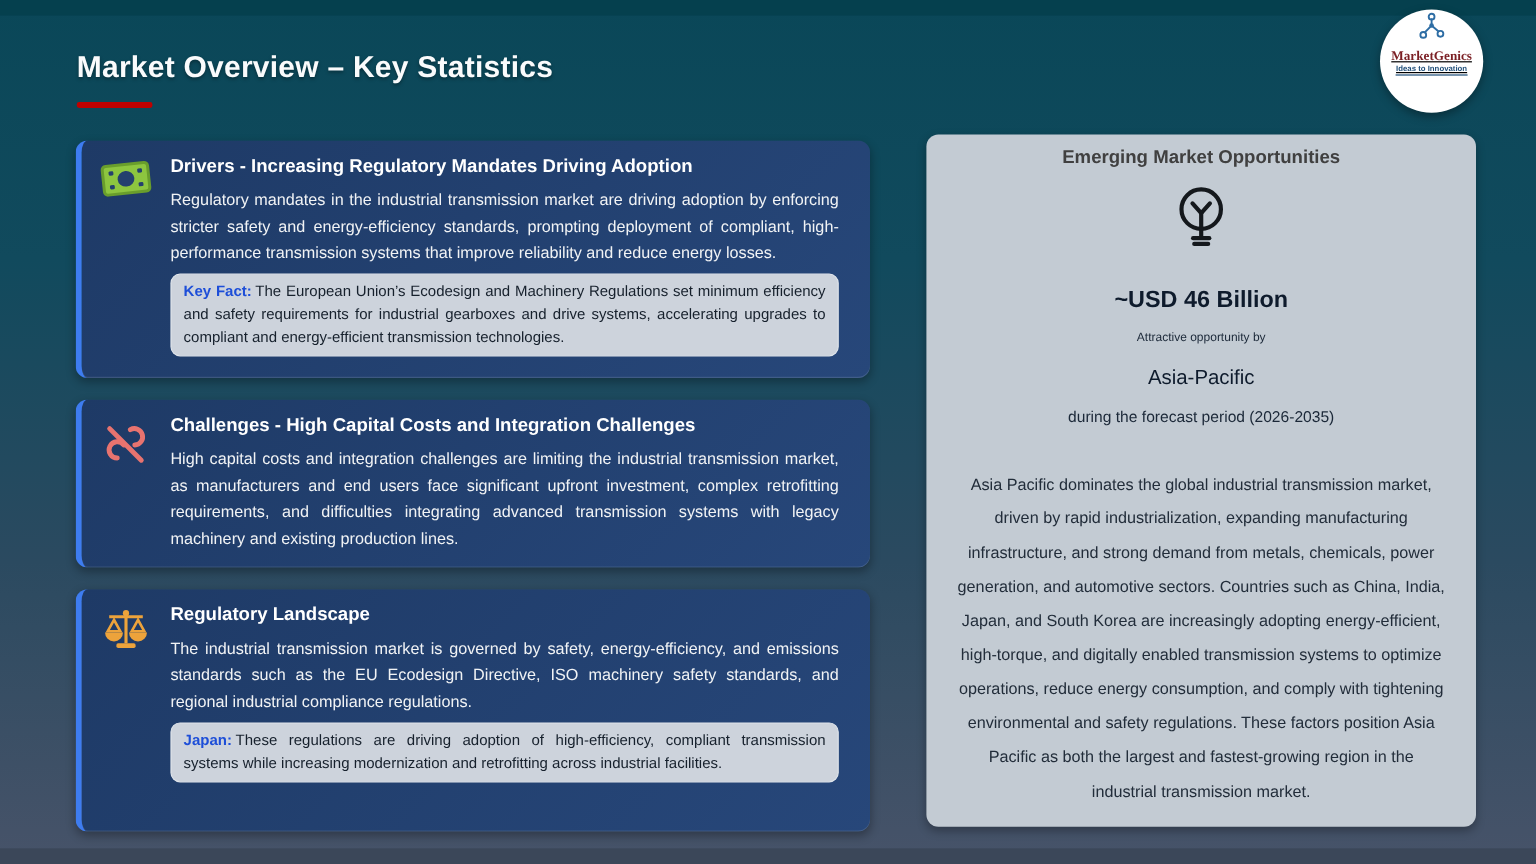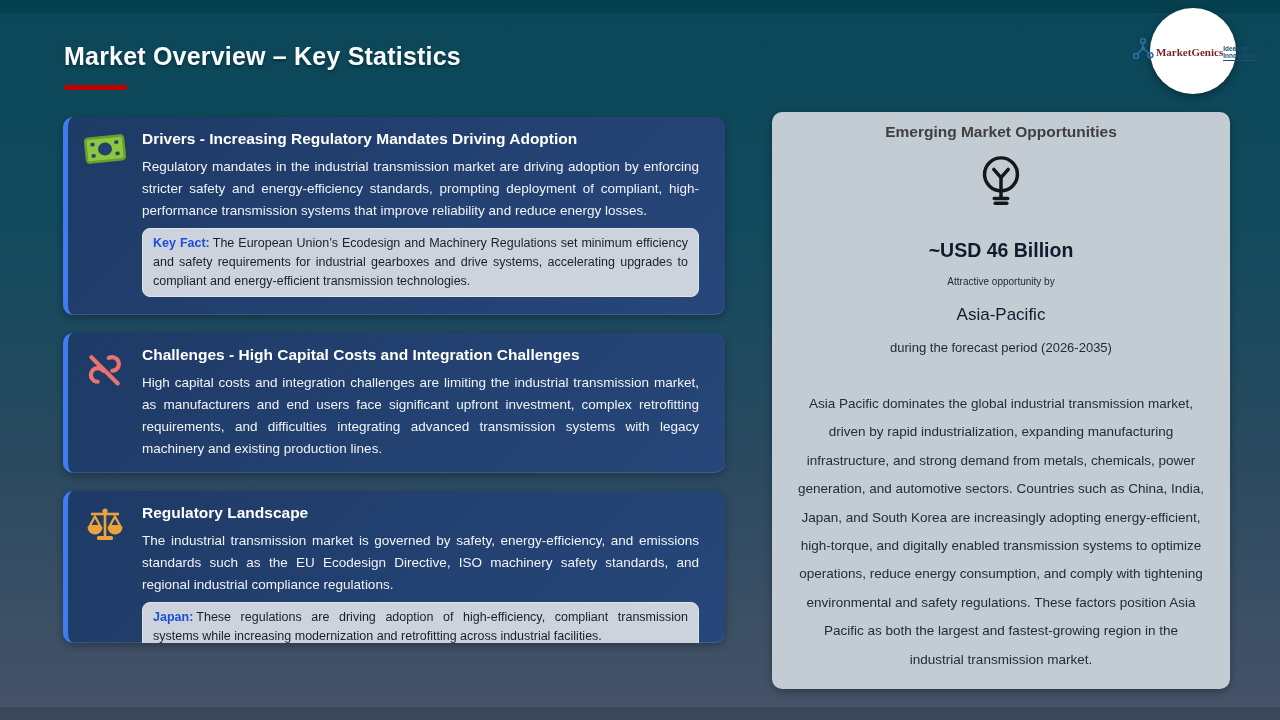--- a/index.html
+++ b/index.html
@@ -31,22 +31,23 @@
   .title-underline {
     position: absolute; left: 64px; top: 85px;
     width: 63px; height: 5px; border-radius: 2px;
     background: #C00000;
   }
   .logo {
     position: absolute; right: 44px; top: 8px;
     width: 86px; height: 86px; border-radius: 50%;
     background: #FFFFFF;
     box-shadow: 0 3px 8px rgba(0,0,0,0.35);
-    display: flex; flex-direction: row; align-items: center; justify-content: center;
+    display: flex; flex-direction: column; align-items: center; 
     padding-top: 2px;
+    text-decoration: underline;
   }
   .logo-name {
     font-family: "Liberation Serif", serif;
     font-size: 11px; font-weight: 700; color: #7B1F24; line-height: 1.1;
   }
   .logo-tagline {
     font-size: 6.5px; font-weight: 700; color: #1F4E79;
     border-bottom: 1px solid #1F4E79; padding-bottom: 1px; margin-top: 1px;
   }
 
@@ -170,21 +171,21 @@
             <line x1="7" y1="9" x2="36" y2="38"></line>
           </g>
         </svg>
       </div>
       <div class="card-body">
         <h2 class="card-title">Challenges - High Capital Costs and Integration Challenges</h2>
         <p class="card-text">High capital costs and integration challenges are limiting the industrial transmission market, as manufacturers and end users face significant upfront investment, complex retrofitting requirements, and difficulties integrating advanced transmission systems with legacy machinery and existing production lines.</p>
       </div>
     </section>
 
-    <section class="card" style="height:152px">
+    <section class="card" style="height:202px">
       <div class="card-icon-col">
         <svg width="40" height="36" viewBox="0 0 40 36">
           <g stroke="#EDA33B" stroke-width="2.6" fill="none">
             <line x1="6" y1="7" x2="34" y2="7"></line>
             <line x1="20" y1="4" x2="20" y2="29"></line>
           </g>
           <circle cx="20" cy="4" r="2.6" fill="#EDA33B"></circle>
           <path d="M10 9.5 L4.8 19 L15.2 19 Z" fill="none" stroke="#EDA33B" stroke-width="2.2"></path>
           <path d="M2.5 20 A7.5 7.5 0 0 0 17.5 20 Z" fill="#EDA33B"></path>
           <path d="M30 9.5 L24.8 19 L35.2 19 Z" fill="none" stroke="#EDA33B" stroke-width="2.2"></path>

